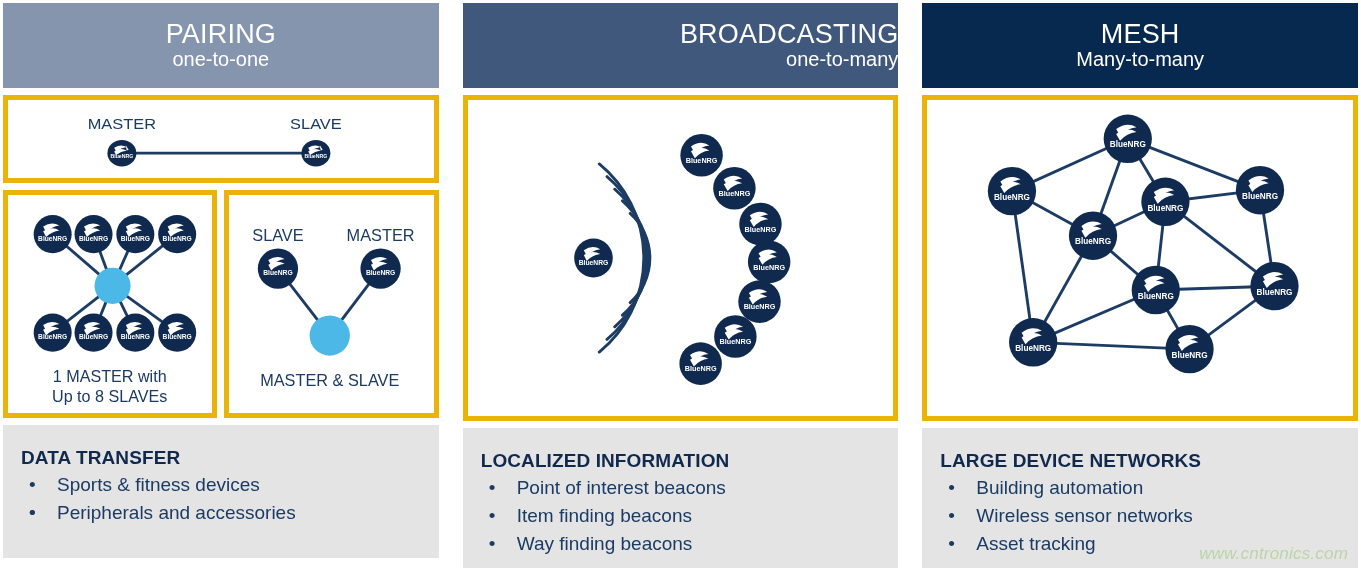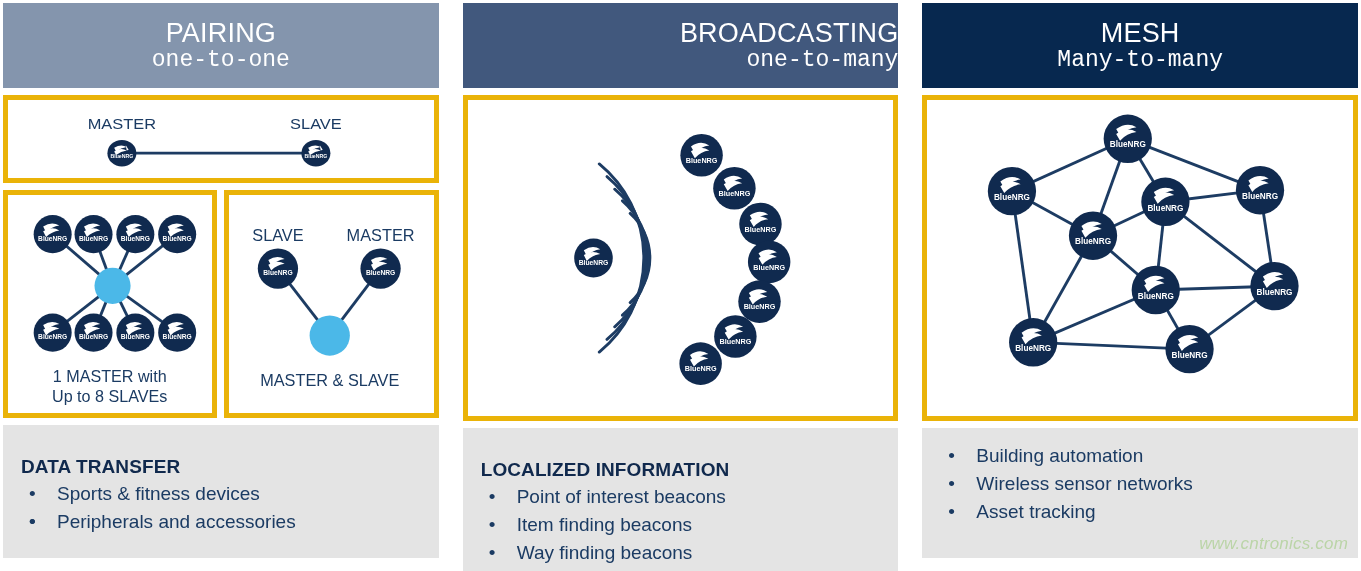--- a/index.html
+++ b/index.html
@@ -23,21 +23,21 @@
   }
   
   .banner{
     height:85px;
     display:flex;flex-direction:column;align-items:center;justify-content:center;
     color:#ffffff;
     line-height:1.07;
     flex:0 0 auto;
   }
   .banner .b-title{font-size:27px;letter-spacing:.2px;}
-  .banner .b-sub{font-size:23px;font-family:Liberation Mono, monospace;}
+  .banner .b-sub{font-size:20px;}
   .banner.pairing{background:#8495ad;}
   .banner.broadcasting{background:#41587d;align-items:flex-end;}
   .banner.mesh{background:#07284f;}
 
   
   .panel{
     background:#ffffff;
     border:5px solid #eab308;
     box-sizing:border-box;
     position:relative;
@@ -51,21 +51,21 @@
 
   
   .footer-card{
     background:#e4e4e4;
     flex:1 1 auto;
     padding:14px 18px 10px 18px;
     box-sizing:border-box;
     position:relative;
   }
   .footer-card h3{
-    margin:17px 0 2px 0;
+    margin:8px 0 2px 0;
     font-size:19px;
     font-weight:bold;
     color:#10294d;
     letter-spacing:.1px;
   }
   .footer-card ul{
     margin:0;padding:0;list-style:none;
   }
   .footer-card li{
     font-size:19px;
@@ -393,20 +393,21 @@
               <circle r="25" fill="#102a4f"></circle>
               <path d="M -12 -10 q 11 -8 21 -2 q -10 1 -17 9 z" fill="#fff"></path>
               <path d="M -12 -5 q 11 -8 21 -2 q -10 1 -17 9 z" fill="#fff"></path>
               <text y="9" font-size="8.5" font-weight="bold" fill="#fff" text-anchor="middle" font-family="Liberation Sans, sans-serif">BlueNRG</text>
             </g>
         </g>
       </svg>
     </div>
 
     <div class="footer-card">
+      <h3>LARGE DEVICE NETWORKS</h3>
       <ul>
         <li><span class="bul">•</span><span>Building automation</span></li>
         <li><span class="bul">•</span><span>Wireless sensor networks</span></li>
         <li><span class="bul">•</span><span>Asset tracking</span></li>
       </ul>
       <div class="watermark">www.cntronics.com</div>
     </div>
   </div>
 
 </div>

